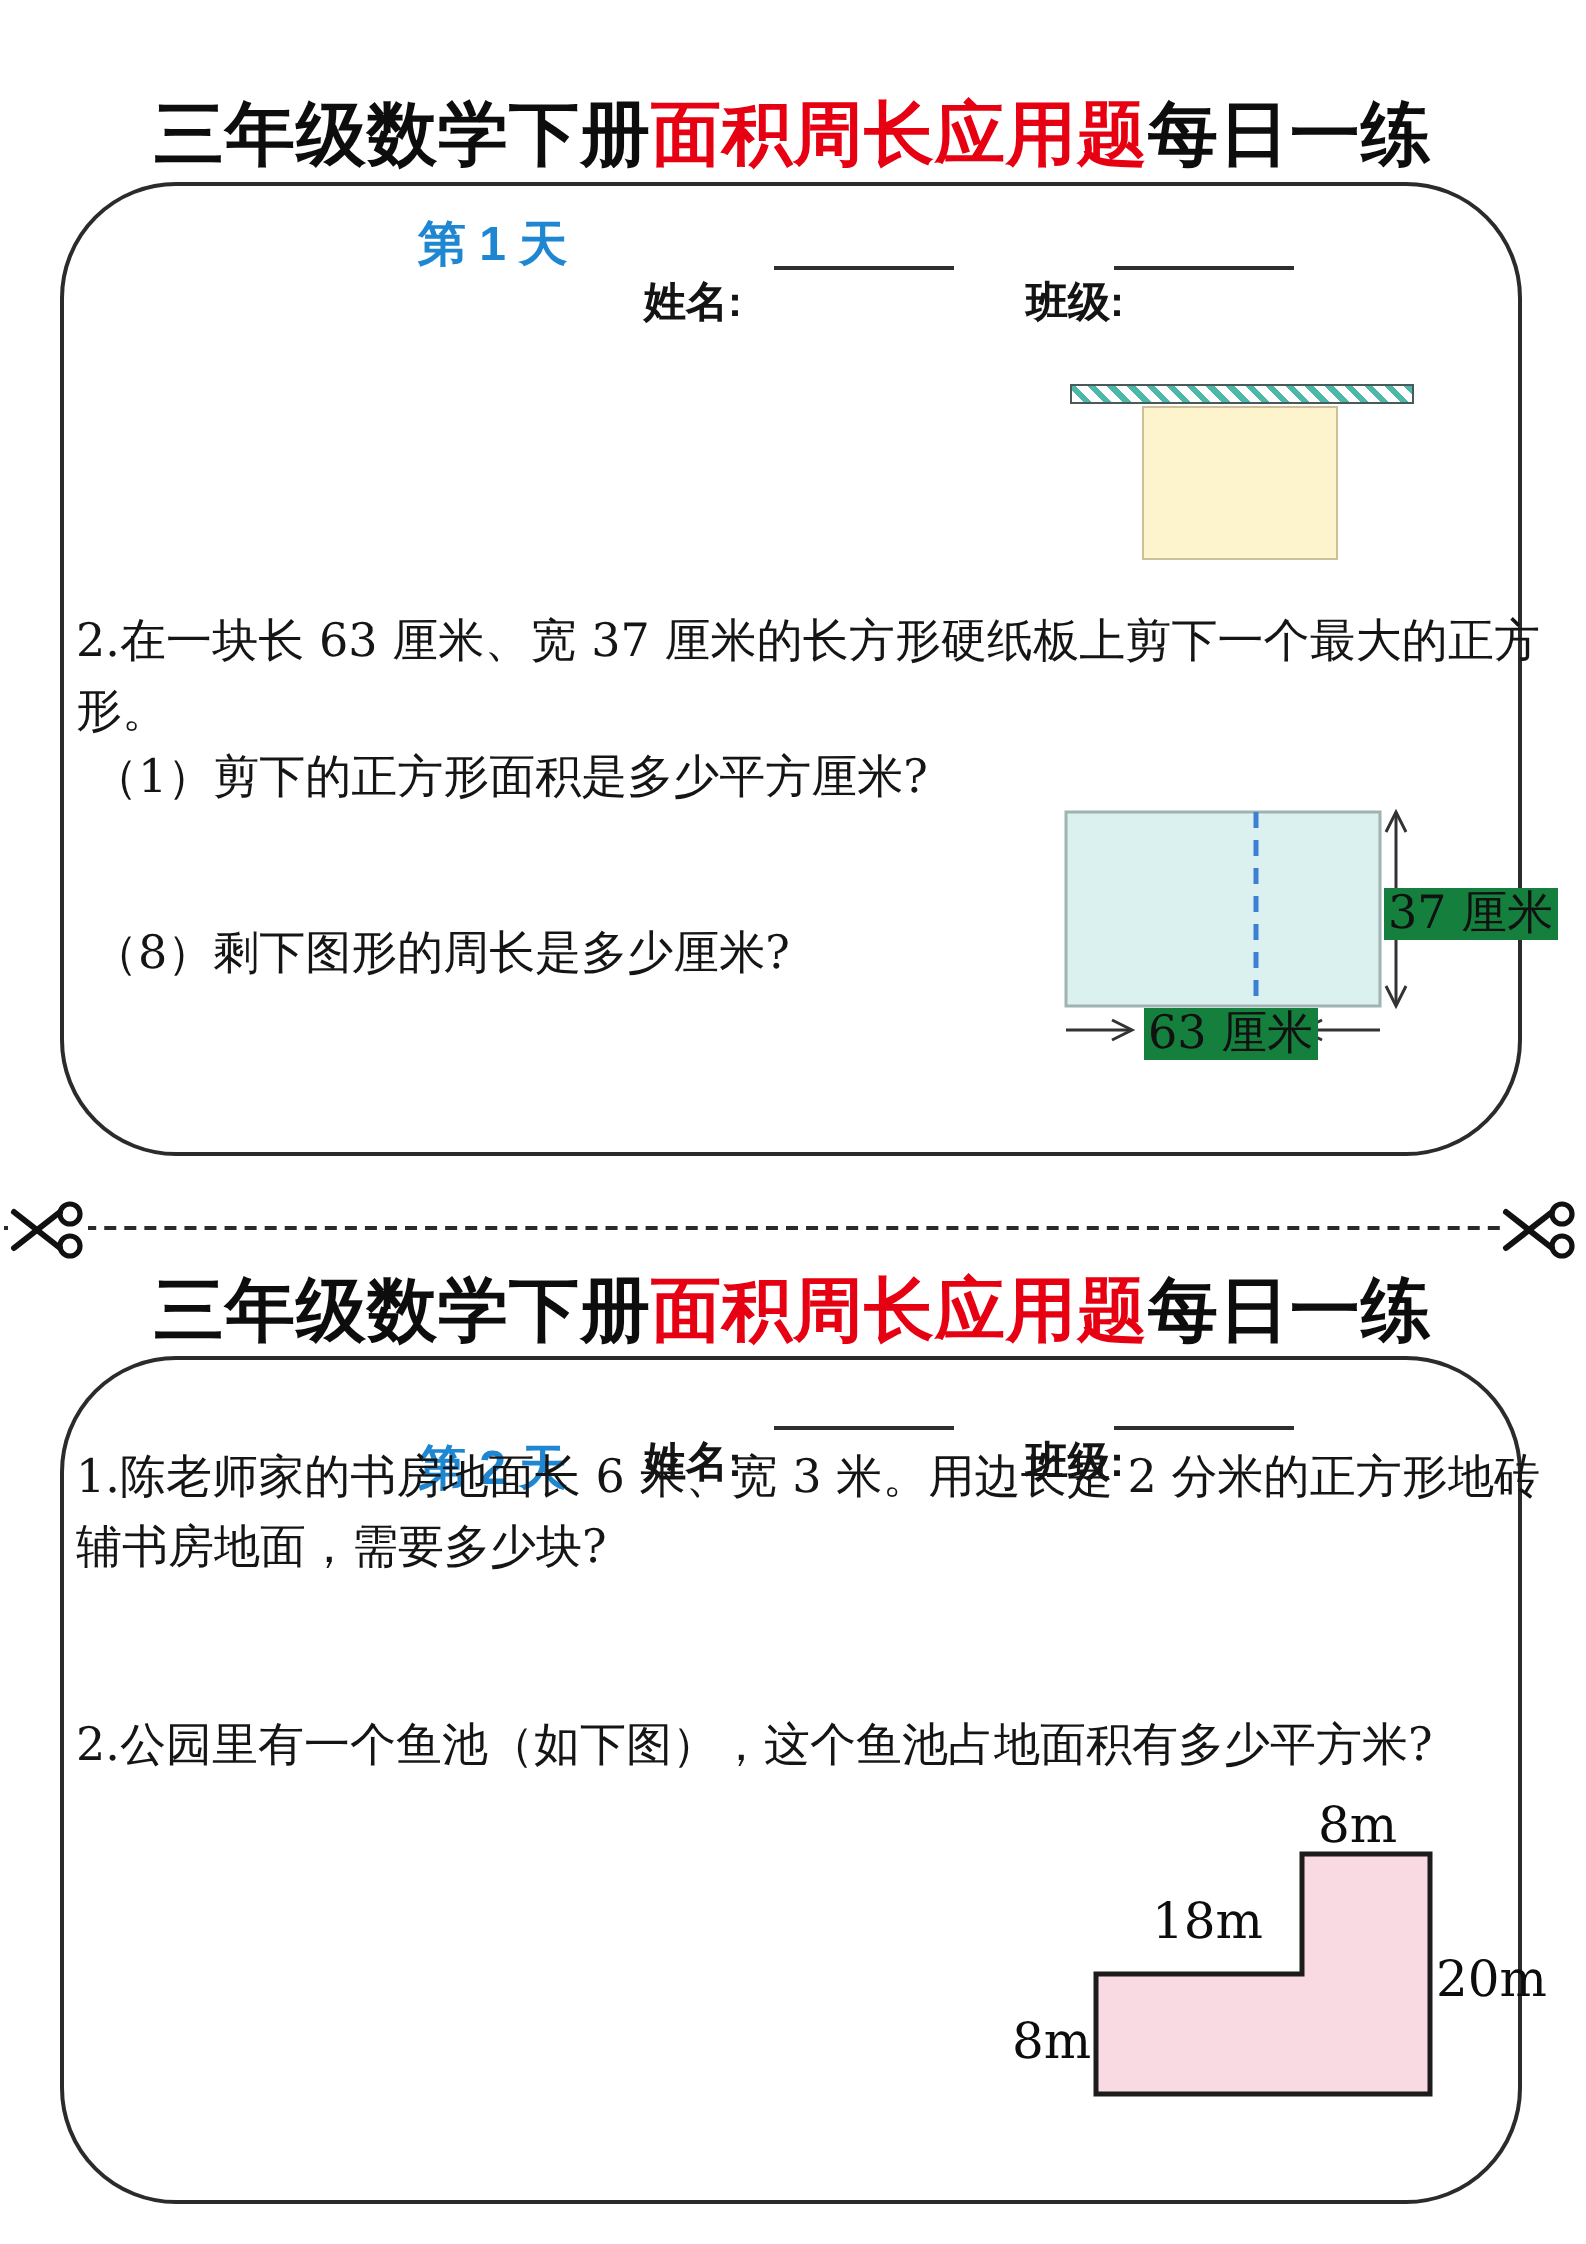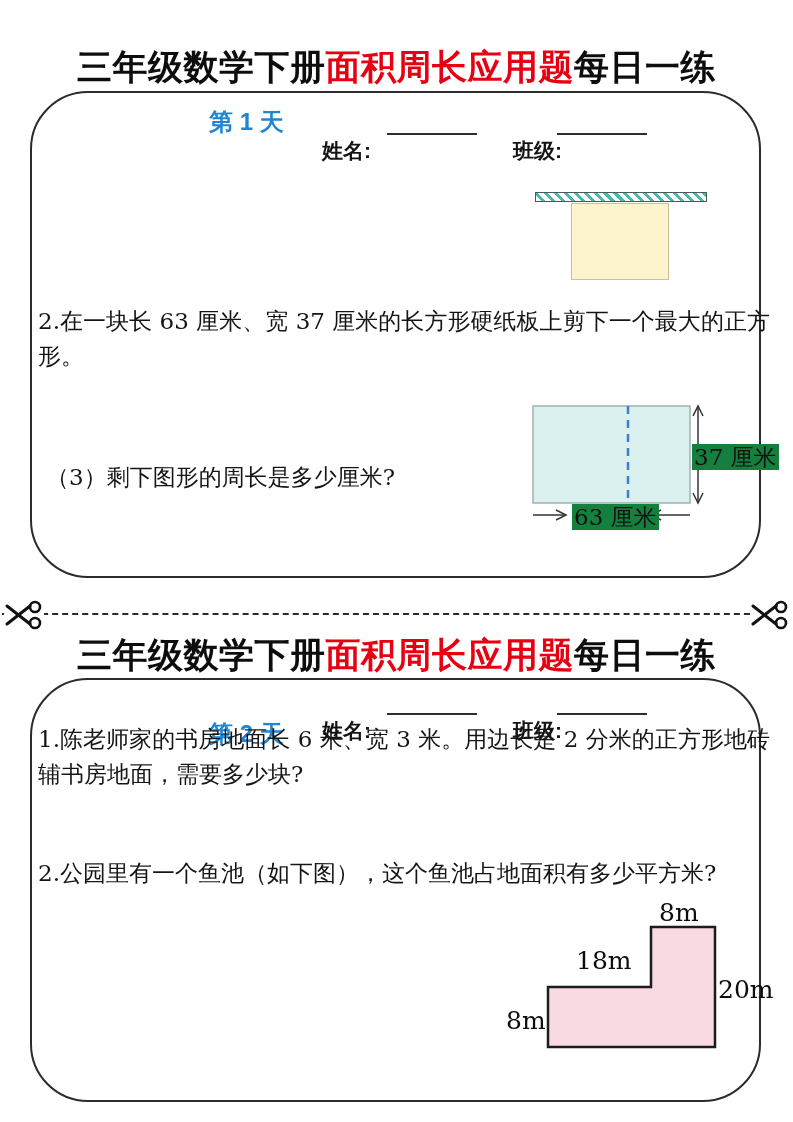--- a/index.html
+++ b/index.html
@@ -84,21 +84,22 @@
   <div class="field-label" style="left:322px; top:107px;">姓名:</div>
   <div class="blank-line" style="left:387px; top:111px;"></div>
   <div class="field-label" style="left:513px; top:107px;">班级:</div>
   <div class="blank-line" style="left:557px; top:111px;"></div>
 
 
   <div class="wall-bar"></div>
   <div class="pen-square"></div>
 
   <div class="prob" style="left:38px; top:304px; width:732px;">2.在一块长 63 厘米、宽 37 厘米的长方形硬纸板上剪下一个最大的正方形。</div>
-  <div class="subq" style="left:46px; top:462px;">（3）剩下图形的周长是多少厘米?</div>
+  <div class="subq" style="left:46px; top:374px;">（1）剪下的正方形面积是多少平方厘米?</div>
+  <div class="subq" style="left:46px; top:462px;">（8）剩下图形的周长是多少厘米?</div>
 
   <svg class="abs" style="left:520px; top:398px;" width="270" height="135" viewBox="0 0 270 135">
     <rect x="13" y="8" width="157" height="97" fill="#daf1ef" stroke="#9fb3b0" stroke-width="1.5"></rect>
     <line x1="108" y1="8" x2="108" y2="105" stroke="#3e7fd6" stroke-width="2.5" stroke-dasharray="8 6"></line>
 
     <g stroke="#333" stroke-width="1.5" fill="none">
       <line x1="178" y1="8" x2="178" y2="105"></line>
       <polyline points="173,18 178,8 183,18"></polyline>
       <polyline points="173,95 178,105 183,95"></polyline>
     </g>

